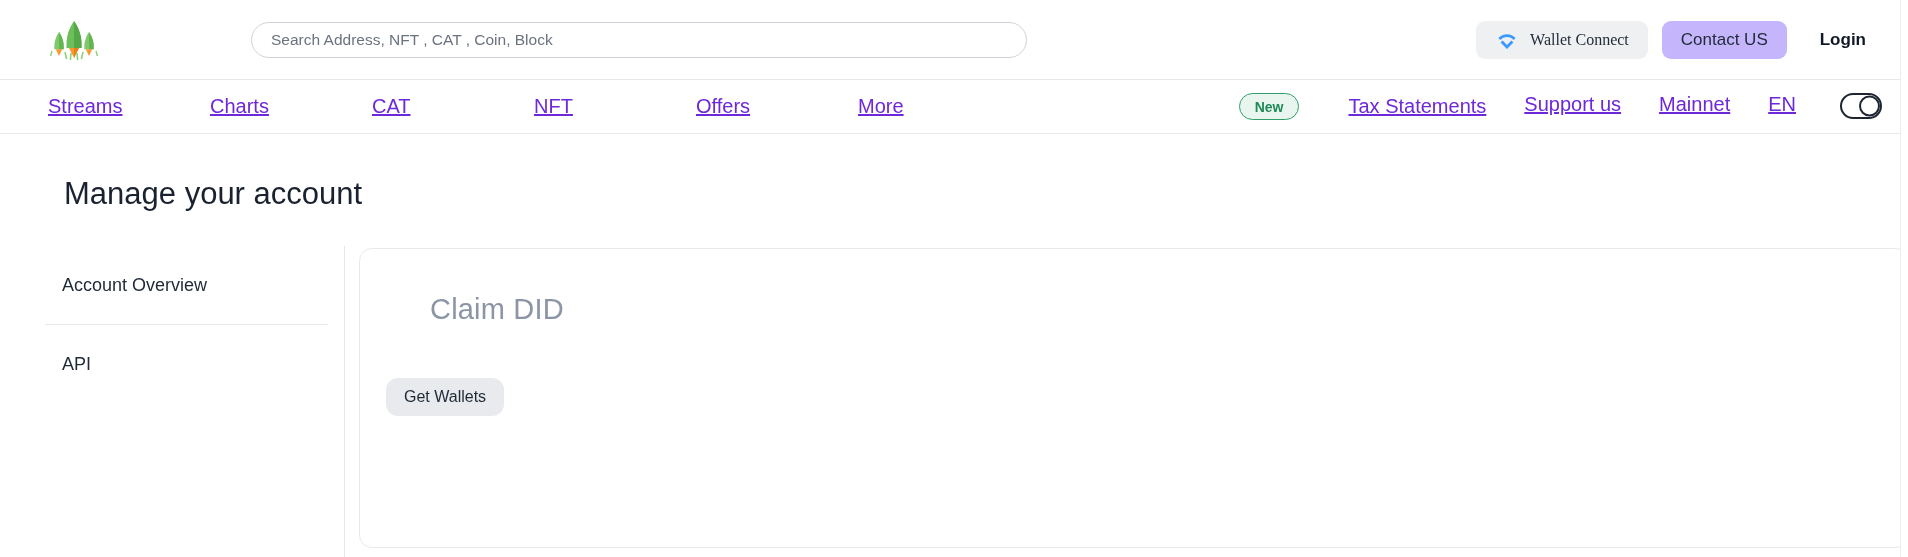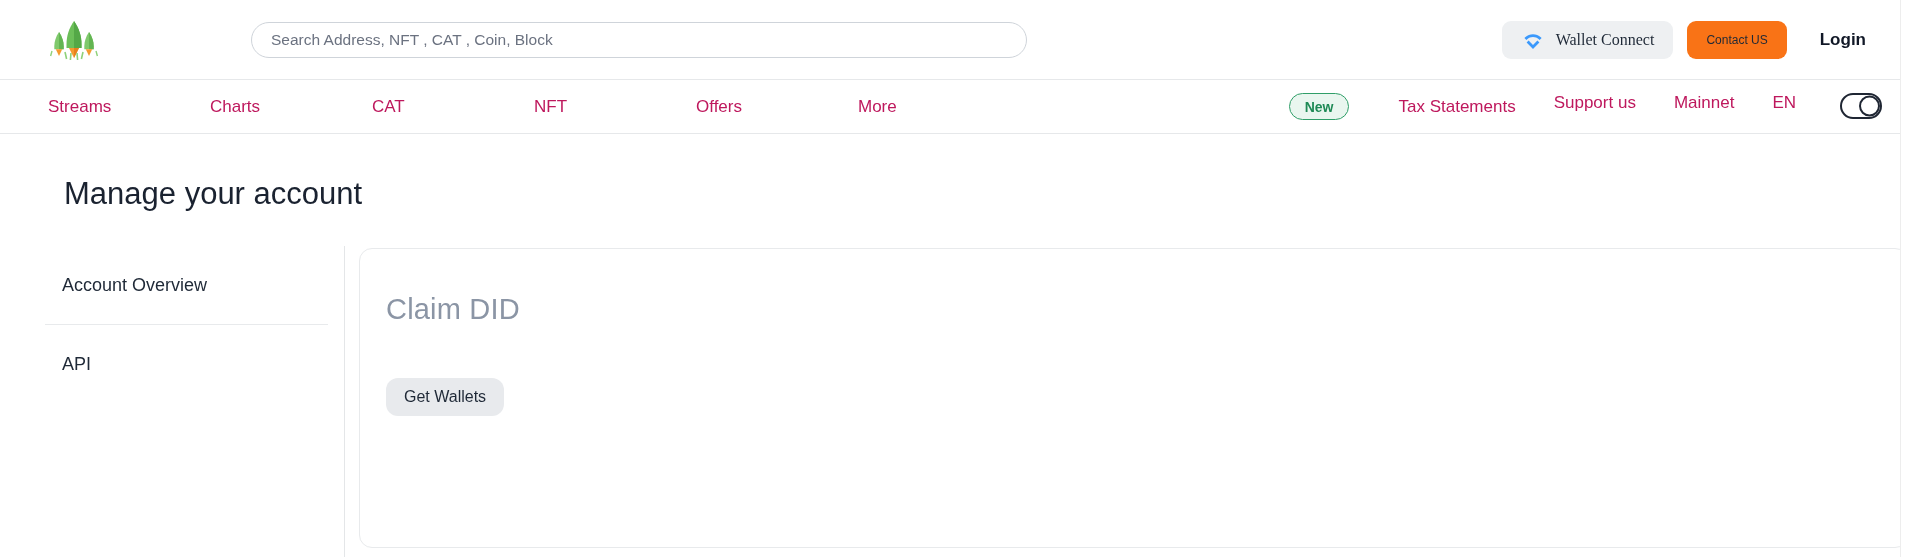--- a/index.html
+++ b/index.html
@@ -66,26 +66,26 @@
     height: 38px;
     padding: 0 19px;
     font-size: 16px;
     font-family: Liberation Serif, serif;
     color: #1f2937;
     cursor: pointer;
     white-space: nowrap;
   }
   .wc-icon { width: 24px; height: 24px; display: block; }
   .contact-btn {
-    background: #f97316;
+    background: #c4b5fd;
     border: none;
     border-radius: 9px;
     height: 38px;
     padding: 0 19px;
-    font-size: 12px;
+    font-size: 17px;
     font-family: "Liberation Sans", sans-serif;
     color: #1f2937;
     cursor: pointer;
     white-space: nowrap;
   }
   .login-link {
     font-size: 17px;
     font-weight: bold;
     color: #111827;
     cursor: pointer;
@@ -99,24 +99,25 @@
     height: 55px;
     border-top: 1px solid #e6e8ea;
     border-bottom: 1px solid #e6e8ea;
     display: flex;
     align-items: center;
     padding: 0 26px 0 48px;
     background: #ffffff;
   }
   .nav-left { display: flex; align-items: center; }
   .nav-item {
-    font-size: 17px;
-    color: #be185d;
-    cursor: pointer;
-    white-space: nowrap;
+    font-size: 20px;
+    color: #6d28d9;
+    cursor: pointer;
+    white-space: nowrap;
+    text-decoration: underline;
   }
   .nav-left .nav-item { width: 162px; }
   .nav-right {
     margin-left: auto;
     display: flex;
     align-items: flex-start;
     gap: 0;
   }
   .tax-group { display: flex; align-items: center; gap: 11px; }
   .new-badge {
@@ -204,20 +205,21 @@
     border: 1px solid #e8eaec;
     border-radius: 13px;
     background: #ffffff;
     padding: 44px 0 0 26px;
   }
   .card-title {
     font-size: 29px;
     color: #8b95a5;
     font-weight: normal;
     letter-spacing: 0.2px;
+    margin-left: 44px;
   }
   .get-wallets-btn {
     margin-top: 52px;
     background: #e8eaed;
     border: none;
     border-radius: 12px;
     height: 38px;
     padding: 0 18px;
     font-size: 16px;
     font-family: "Liberation Sans", sans-serif;

